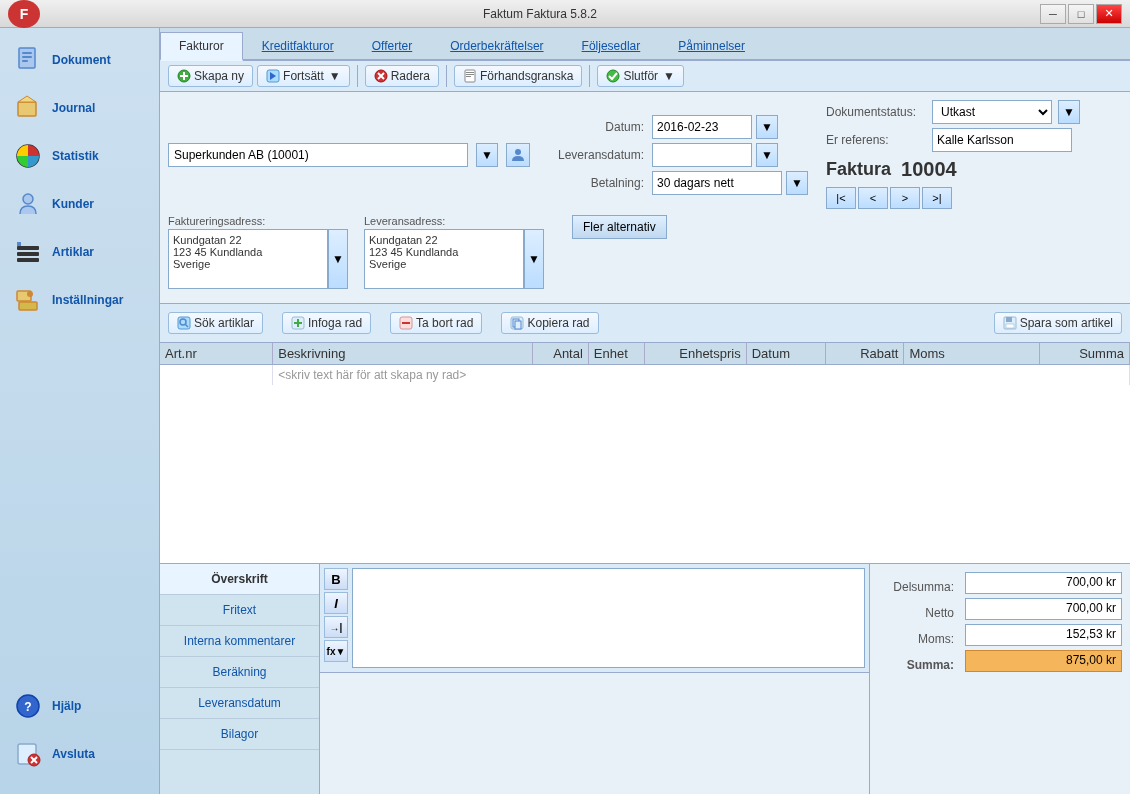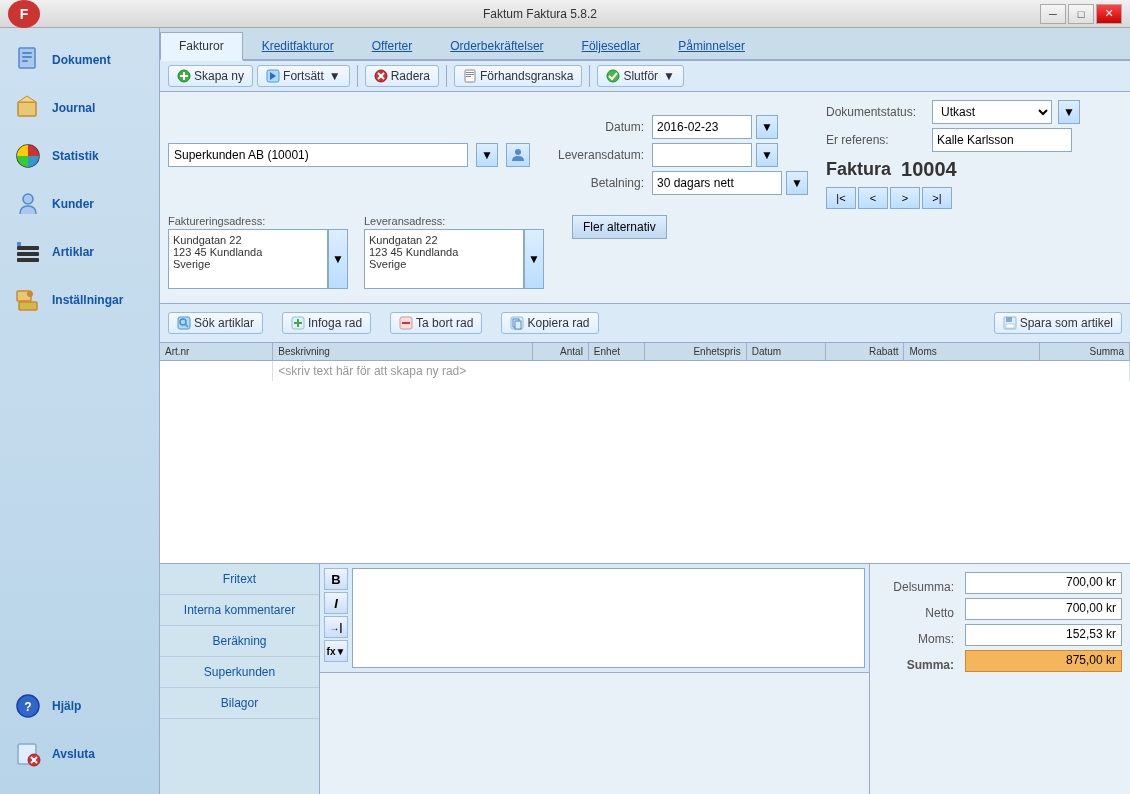--- a/index.html
+++ b/index.html
@@ -190,21 +190,21 @@
       display: flex; align-items: flex-end; gap: 19px;
       padding: 8px 8px;
       background: #daeaf7;
       border-bottom: 1px solid #9ac;
     }
 
     
     .table-area { flex: 1; background: white; overflow-y: auto; border-bottom: 1px solid #9ac; }
     table { width: 100%; border-collapse: collapse; }
     thead tr { background: #c8dcea; }
-    th { padding: 3px 5px; text-align: left; border-right: 1px solid #aac; font-weight: normal; color: #333; font-size: 10px; border-bottom: 1px solid #9ac; }
+    th { padding: 3px 5px; text-align: left; border-right: 1px solid #aac; font-weight: normal; color: #333; font-size: 13px; border-bottom: 1px solid #9ac; }
     td { padding: 3px 5px; border-right: 1px solid #dde; font-size: 11px; }
     .row-highlight { background: #f5b55a; }
     .new-row td { color: #999; }
     .col-artnr { width: 100px; }
     .col-beskrivning { width: 230px; }
     .col-antal { width: 50px; text-align: right; }
     .col-enhet { width: 50px; }
     .col-enhetspris { width: 90px; text-align: right; }
     .col-datum { width: 70px; }
     .col-rabatt { width: 70px; text-align: right; }
@@ -576,31 +576,34 @@
               <span style="color:#999;">&lt;skriv text här för att skapa ny rad&gt;</span>
             </td>
           </tr>
         </tbody>
       </table>
     </div>
 
     <div class="bottom-panel">
 
       <div class="bottom-left">
+        <div class="bottom-tab active">
+          <span>Överskrift</span>
+        </div>
         <div class="bottom-tab">
           <span>Fritext</span>
         </div>
         <div class="bottom-tab">
           <span>Interna kommentarer</span>
         </div>
         <div class="bottom-tab">
           <span>Beräkning</span>
         </div>
         <div class="bottom-tab">
-          <span>Superkunden</span>
+          <span>Leveransdatum</span>
         </div>
         <div class="bottom-tab">
           <span>Bilagor</span>
         </div>
       </div>
 
       <div class="bottom-editor">
         <div style="display:flex;flex-direction:row;gap:0;background:#daeaf7;border-bottom:1px solid #9ac;padding:4px;">
           <div style="display:flex;flex-direction:column;gap:2px;">
             <button class="editor-btn" style="font-weight:bold;">B</button>

